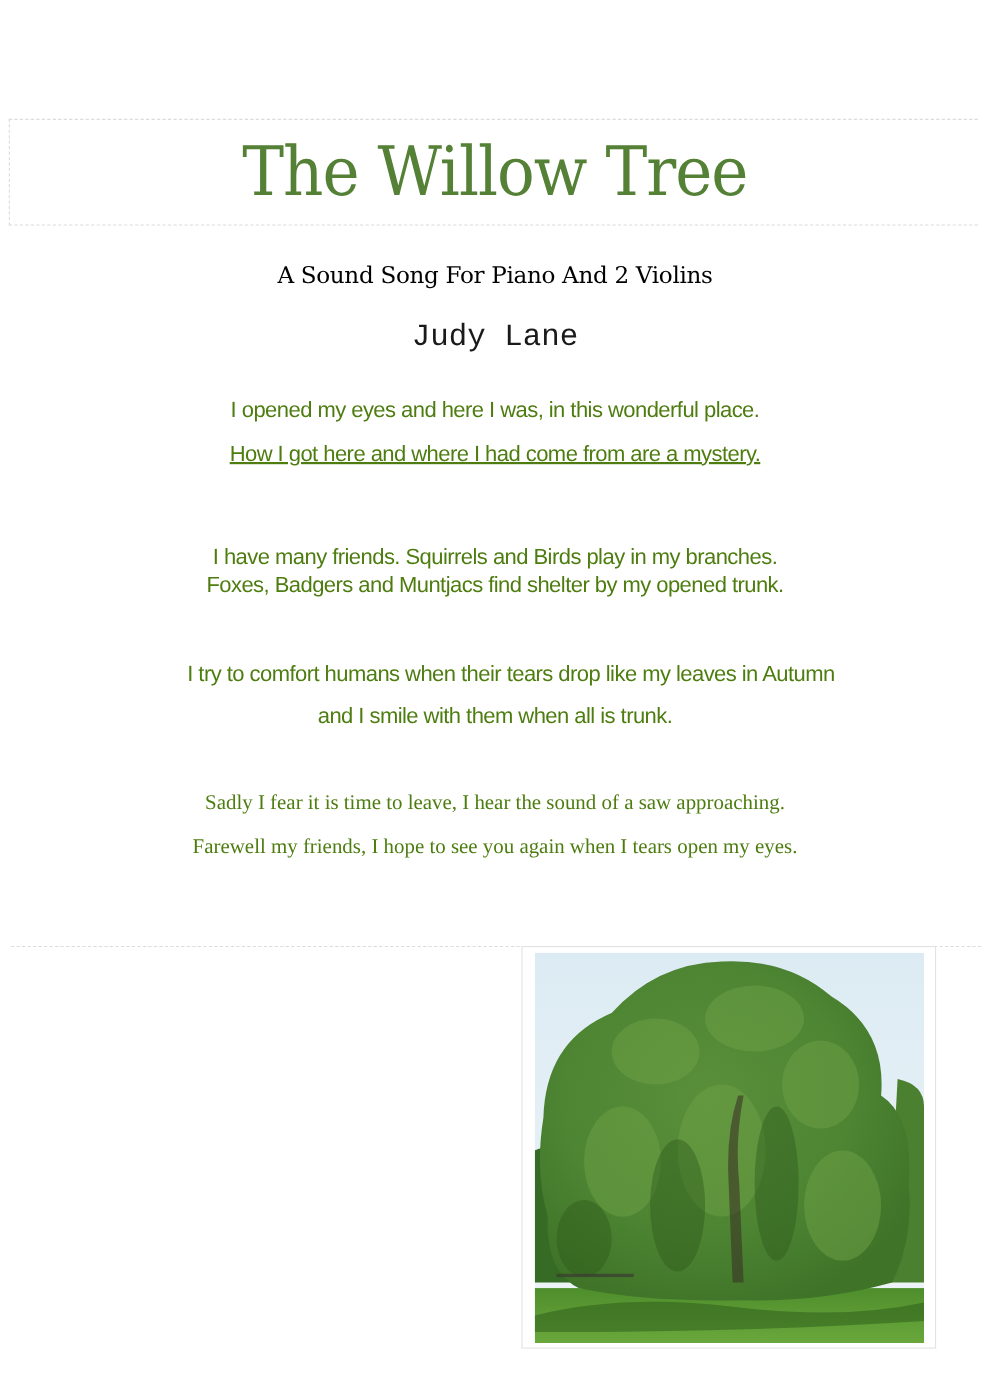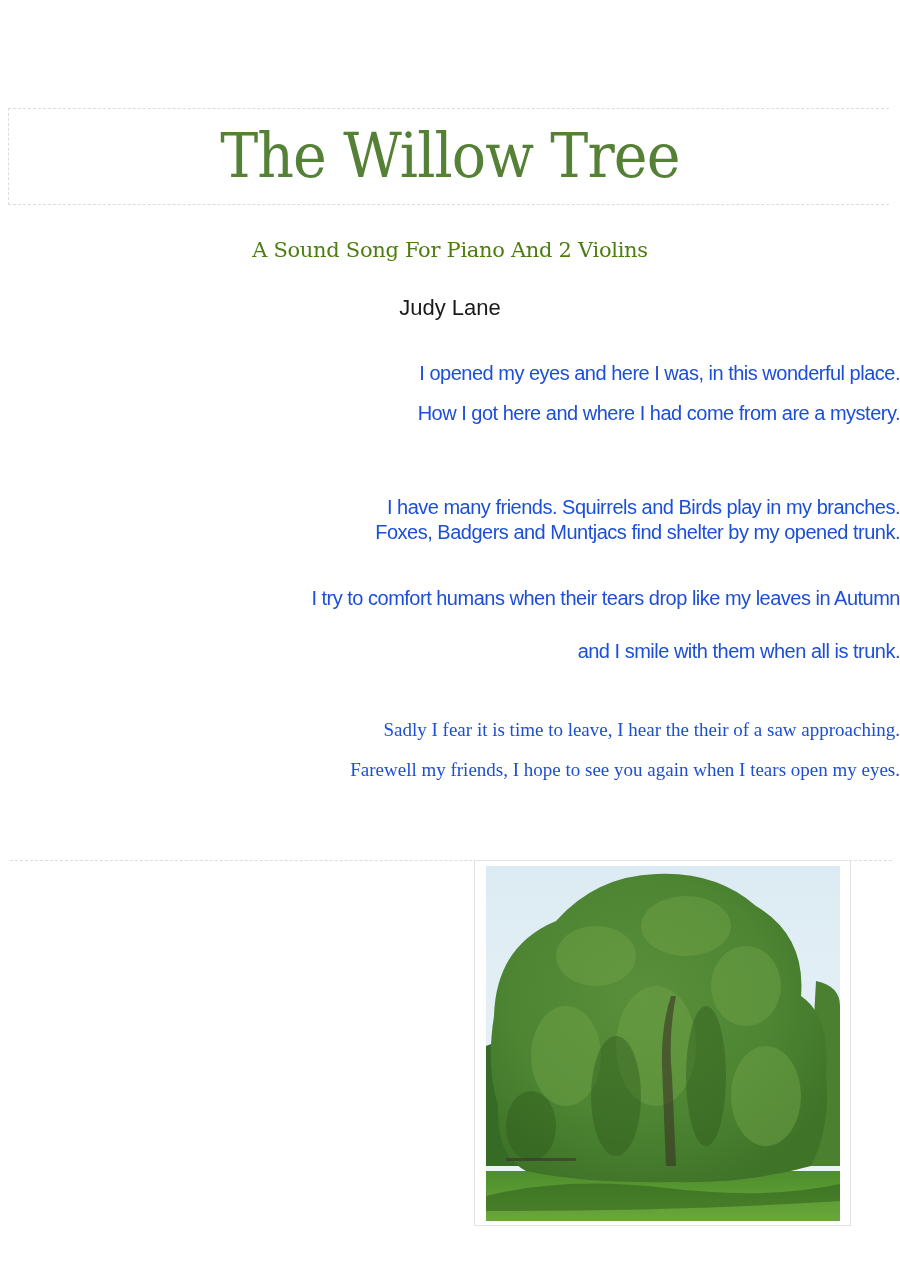--- a/index.html
+++ b/index.html
@@ -40,40 +40,40 @@
     }
     .subtitle {
       position: absolute;
       left: 0; right: 0;
       top: 236px;
       text-align: center;
       font-family: "DejaVu Serif", serif;
       font-size: 21px;
       line-height: 28px;
       letter-spacing: -0.3px;
-      color: #4d7c0f;
+      color: #000000;
     }
     .author {
       position: absolute;
       left: 0; right: 0;
       top: 294px;
       text-align: center;
-      font-family: Liberation Sans, sans-serif;
-      font-size: 22px;
+      font-family: Liberation Mono, monospace;
+      font-size: 28px;
       line-height: 28px;
       color: #1a1a1a;
     }
     .line {
       position: absolute;
       left: 0; right: 0;
-      text-align: right;
+      text-align: center;
       font-family: "Liberation Sans", sans-serif;
       font-size: 20px;
       line-height: 26px;
-      color: #1d4ed8;
+      color: #4d7c0f;
       letter-spacing: -0.5px;
     }
     .line.serif {
       font-family: "Liberation Serif", serif;
       font-size: 19px;
       letter-spacing: 0;
     }
     .divider {
       position: absolute;
       left: 10px;
@@ -105,29 +105,29 @@
 <body>
 
 <div class="title-box"></div>
 <div class="title">The Willow Tree</div>
 
 <div class="subtitle">A Sound Song For Piano And 2 Violins</div>
 <div class="author">Judy Lane</div>
 
 <div>
   <div class="line" style="top:360px;">I opened my eyes and here I was, in this wonderful place.</div>
-  <div class="line" style="top:400px;">How I got here and where I had come from are a mystery.</div>
+  <div class="line" style="top:400px;text-decoration:underline;">How I got here and where I had come from are a mystery.</div>
 
   <div class="line" style="top:480px;margin-top:14px;">I have many friends. Squirrels and Birds play in my branches.</div>
   <div class="line" style="top:519px;">Foxes, Badgers and Muntjacs find shelter by my opened trunk.</div>
 
-  <div class="line" style="top:585px;margin-left:29px;">I try to comfort humans when their tears drop like my leaves in Autumn</div>
+  <div class="line" style="top:600px;margin-left:29px;">I try to comfort humans when their tears drop like my leaves in Autumn</div>
   <div class="line" style="top:638px;">and I smile with them when all is trunk.</div>
 
-  <div class="line serif" style="top:717px;">Sadly I fear it is time to leave, I hear the their of a saw approaching.</div>
+  <div class="line serif" style="top:717px;">Sadly I fear it is time to leave, I hear the sound of a saw approaching.</div>
   <div class="line serif" style="top:757px;">Farewell my friends, I hope to see you again when I tears open my eyes.</div>
 </div>
 
 <div class="divider"></div>
 
 <div class="photo-frame"></div>
 <div class="photo" title="Weeping willow tree">
   <svg width="354" height="355" viewBox="0 0 354 355" xmlns="http://www.w3.org/2000/svg">
     <defs>
       <linearGradient id="sky" x1="0" y1="0" x2="0" y2="1">

